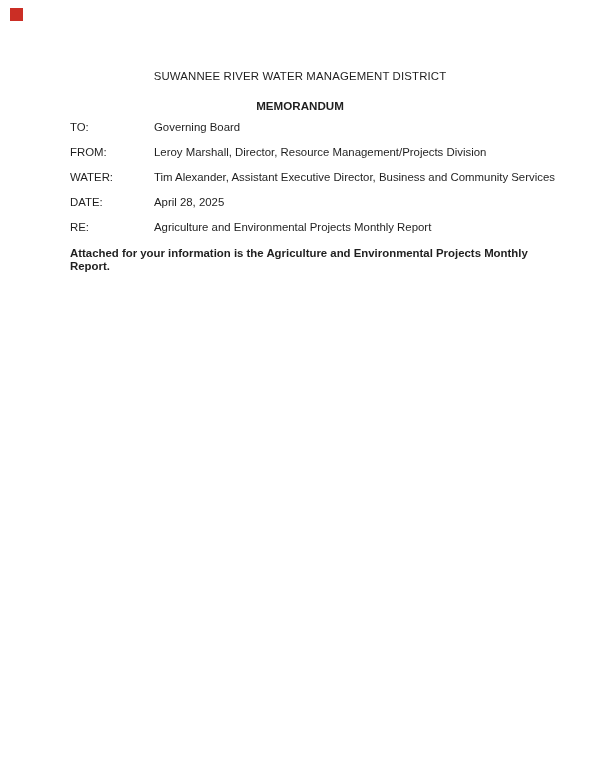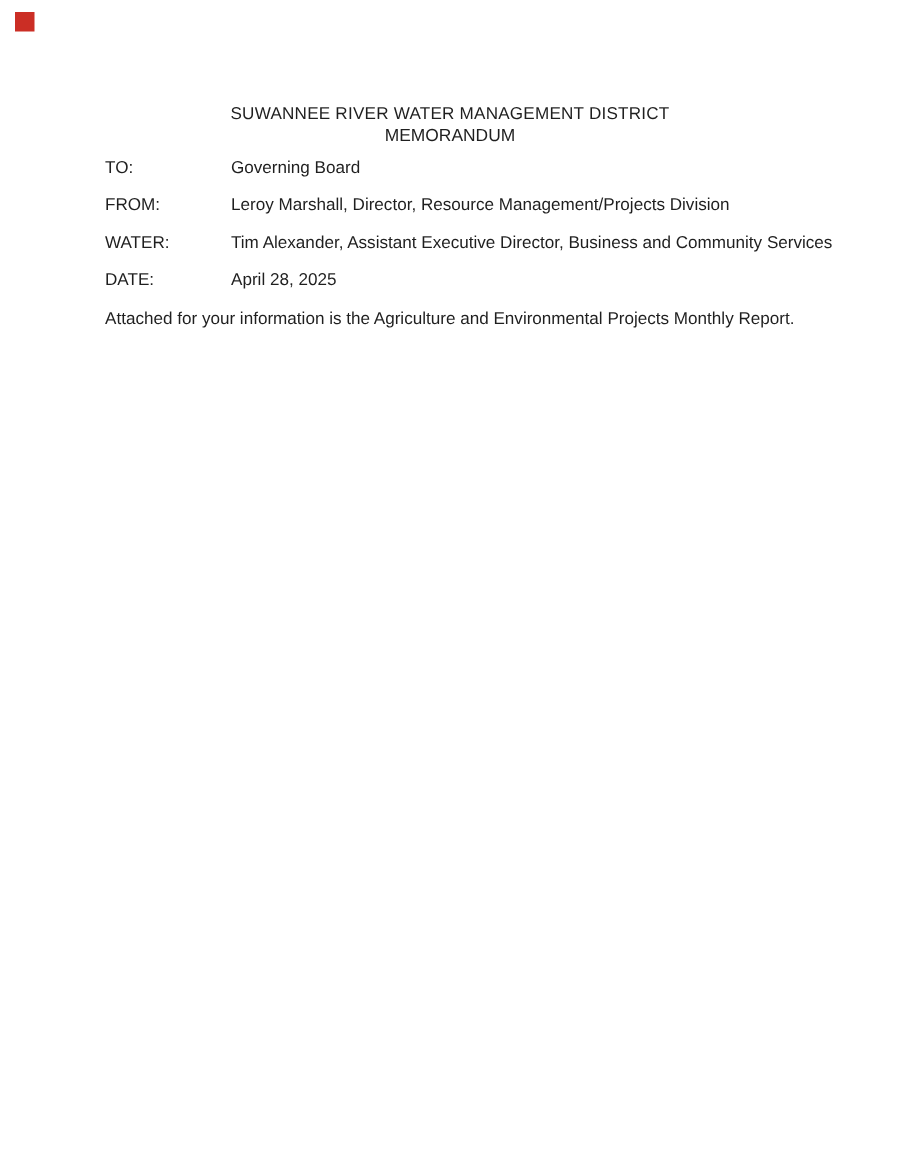--- a/index.html
+++ b/index.html
@@ -27,24 +27,24 @@
   }
   .title {
     margin: 0;
     padding-top: 70px;
     text-align: center;
     font-size: 11.4px;
     font-weight: 400;
     letter-spacing: 0.15px;
   }
   .memo-heading {
-    margin: 1px 0 0 0;
+    margin: 16px 0 0 0;
     text-align: center;
     font-size: 11.6px;
-    font-weight: 400;
+    font-weight: 700;
   }
   .fields {
     margin-top: 9px;
     padding-left: 70px;
     padding-right: 42px;
   }
   .field-row {
     display: flex;
     margin-bottom: 12px;
   }
@@ -53,20 +53,21 @@
     width: 72px;
   }
   .field-value {
     flex: 1;
     margin-left: 12px;
   }
   .body-text {
     margin: 13px 0 0 0;
     padding-left: 70px;
     padding-right: 36px;
+    font-weight: bold;
   }
   .sign-block {
     margin: 13px 0 0 0;
     padding-left: 70px;
     line-height: 13.5px;
   }
   .footer {
     position: absolute;
     left: 0;
     top: 743px;
@@ -95,20 +96,24 @@
       <span class="field-value">Leroy Marshall, Director, Resource Management/Projects Division</span>
     </div>
     <div class="field-row">
       <span class="field-label">WATER:</span>
       <span class="field-value">Tim Alexander, Assistant Executive Director, Business and Community Services</span>
     </div>
     <div class="field-row">
       <span class="field-label">DATE:</span>
       <span class="field-value">April 28, 2025</span>
     </div>
+    <div class="field-row">
+      <span class="field-label">RE:</span>
+      <span class="field-value">Agriculture and Environmental Projects Monthly Report</span>
+    </div>
   </div>
 
   <p class="body-text">Attached for your information is the Agriculture and Environmental Projects Monthly Report.</p>
 
 
   <div class="footer">BCS 27</div>
 
 </div>
 
 </body></html>

